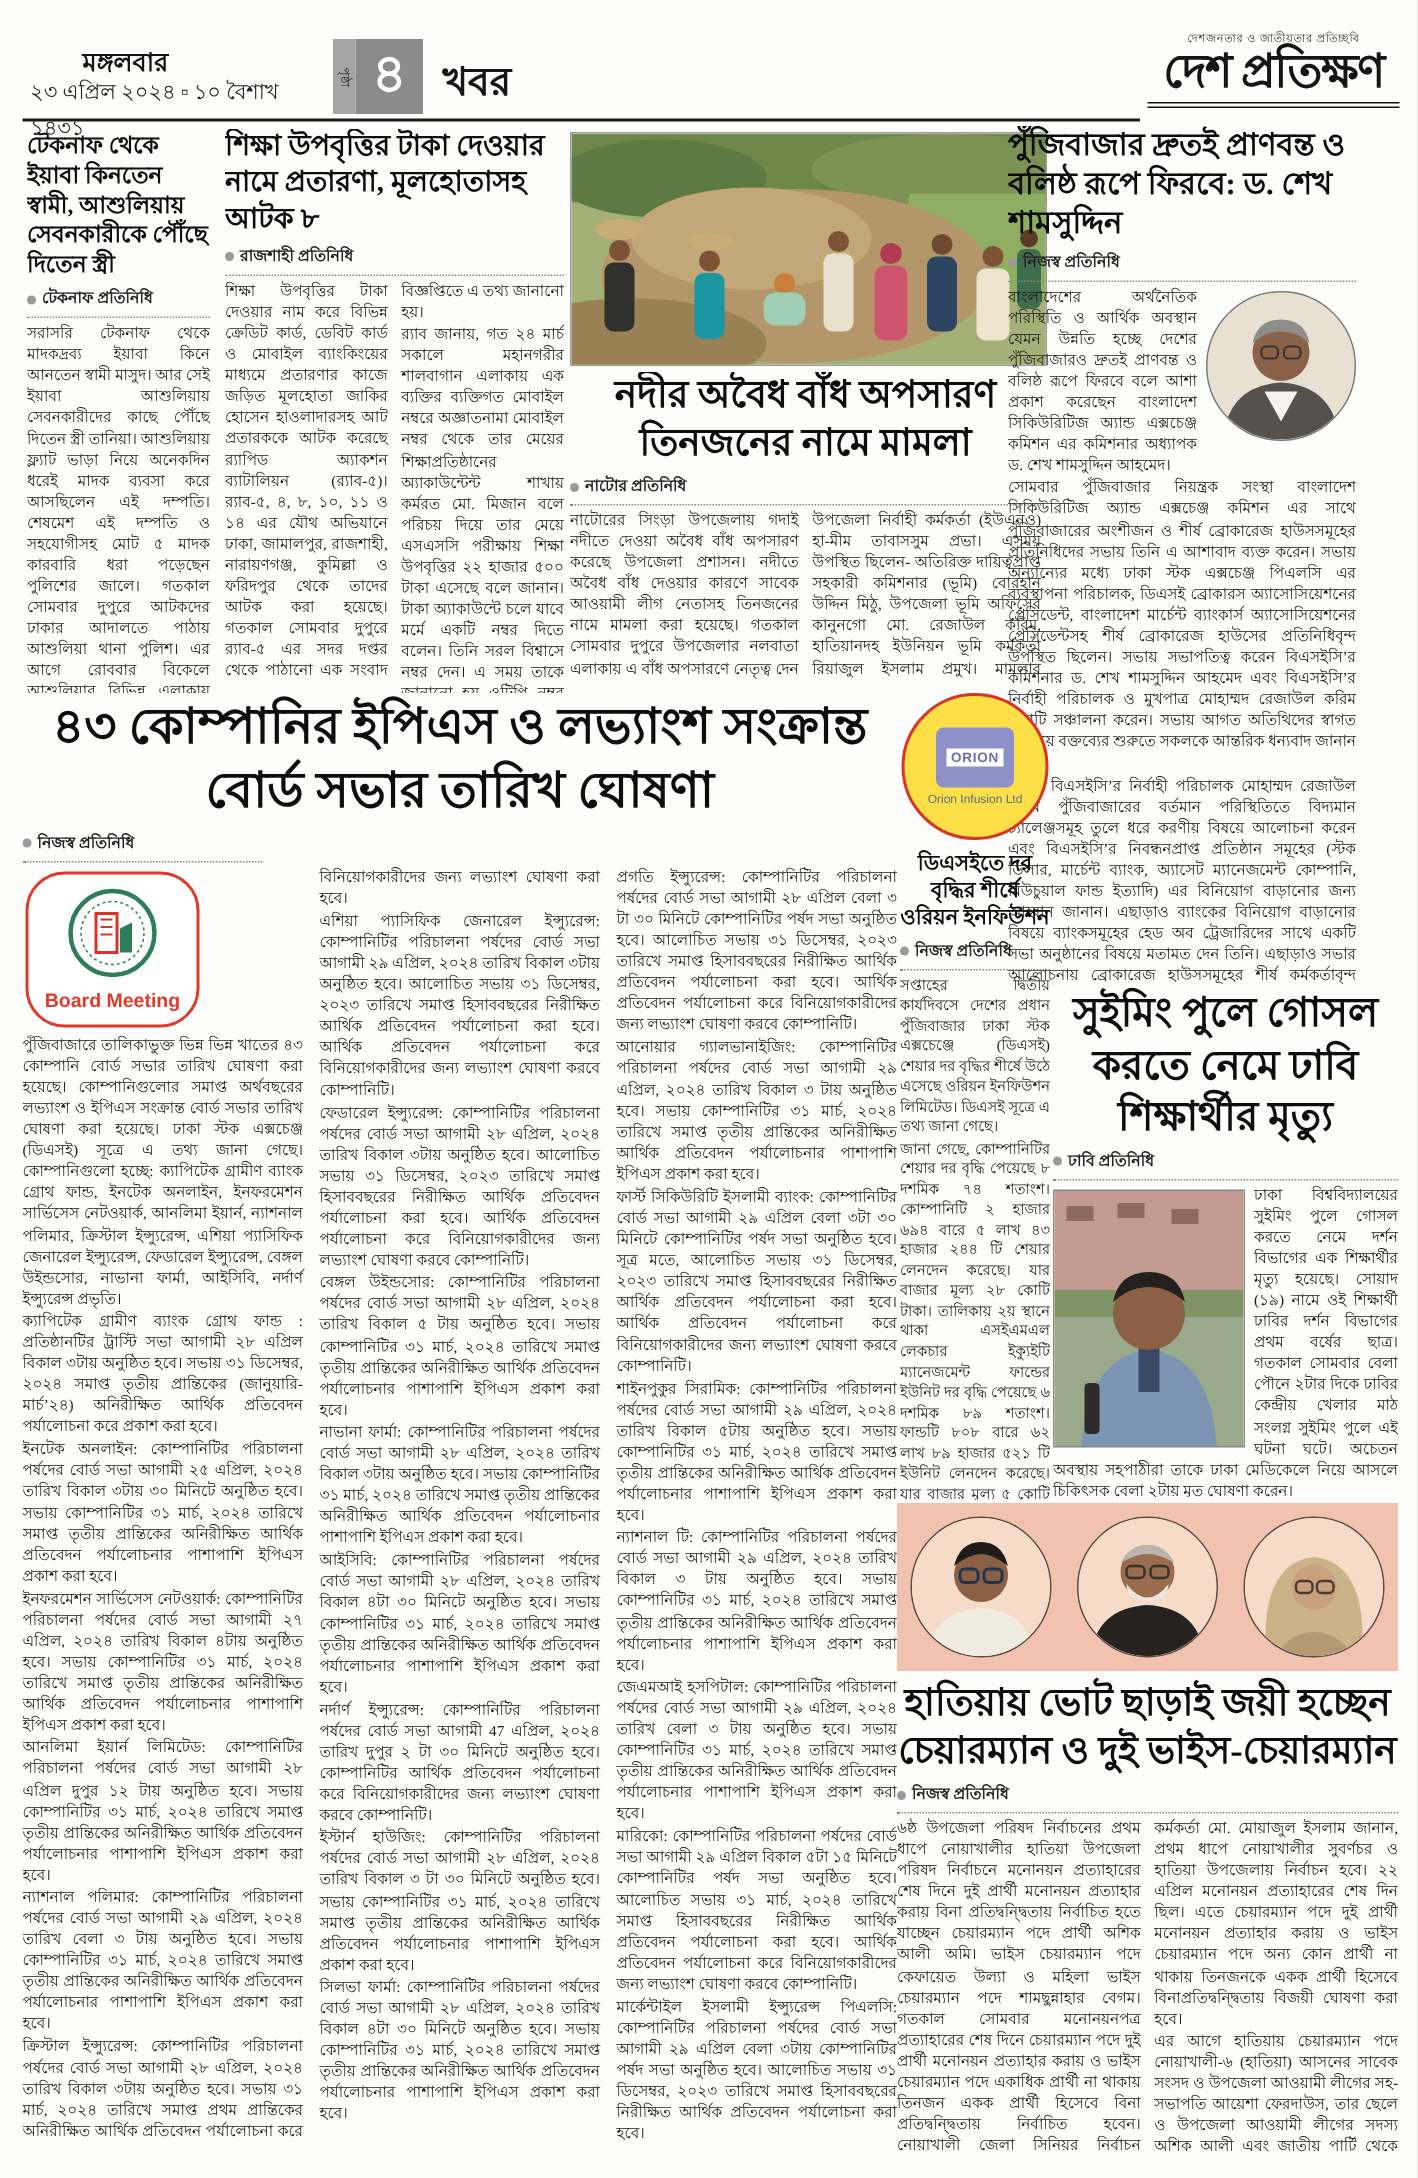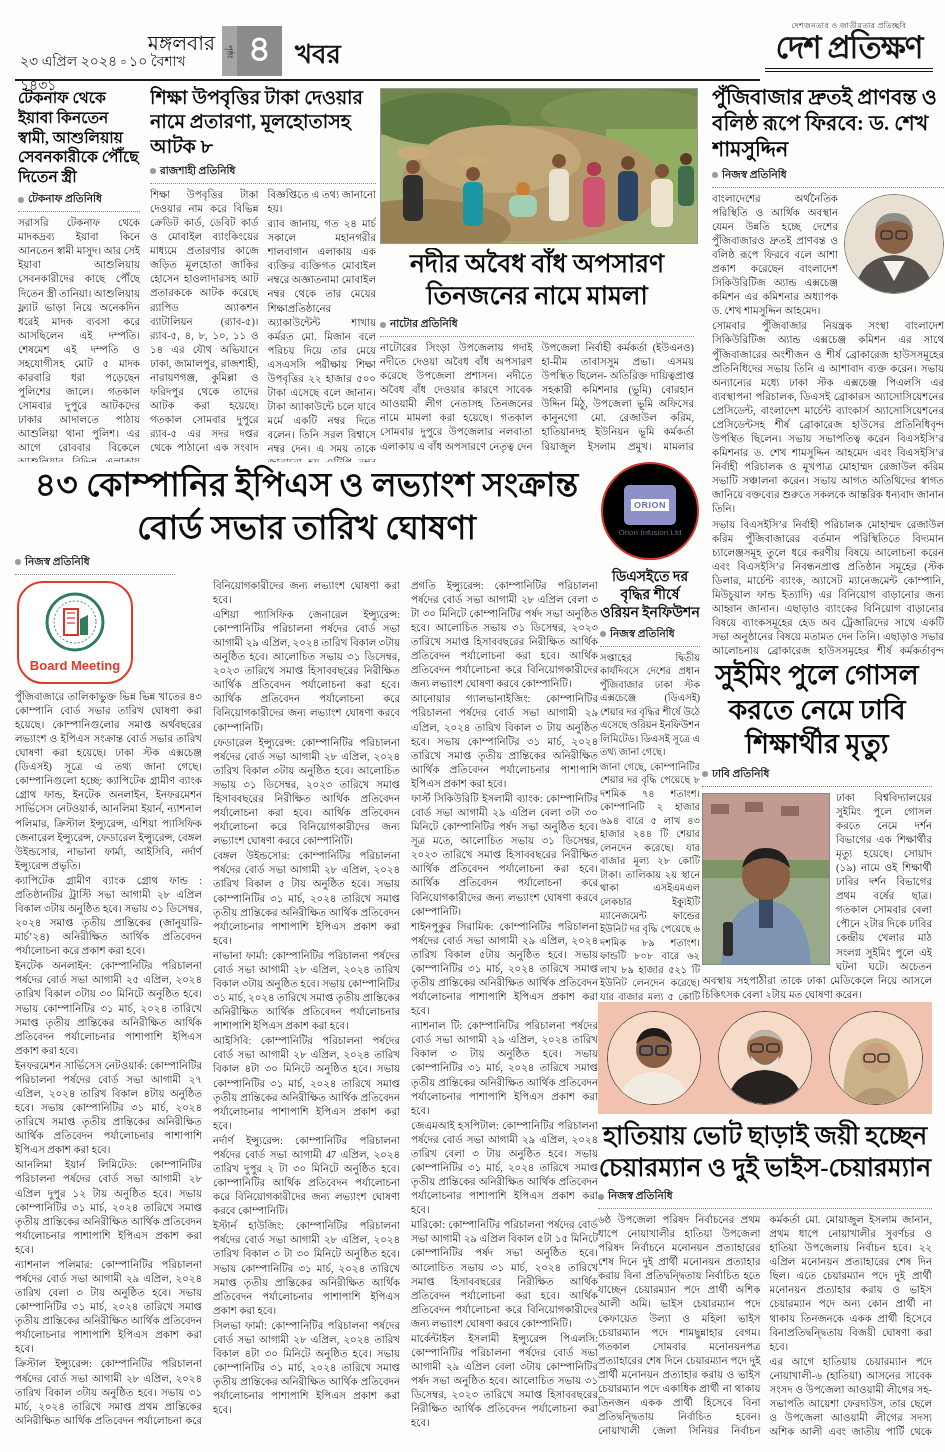--- a/index.html
+++ b/index.html
@@ -1,19 +1,19 @@
 <!DOCTYPE html>
 <html><head>
 <meta charset="utf-8">
 <style>
   html,body{margin:0;padding:0;background:#d9d9d9;}
   .page{position:relative;width:945px;height:1452px;background:#fdfdfb;margin:0 auto;
         font-family:"Liberation Serif","DejaVu Serif",serif;color:#151515;overflow:hidden;}
   
-  .hdr-day{position:absolute;left:55px;top:28px;width:160px;text-align:right;font-weight:normal;font-size:20px;}
+  .hdr-day{position:absolute;left:55px;top:28px;width:160px;font-weight:bold;font-size:17px;}
   .hdr-date{position:absolute;left:20px;top:50px;width:195px;text-align:left;font-size:14px;color:#222;}
   .page-box{position:absolute;left:222px;top:26px;width:60px;height:50px;display:flex;}
   .page-box-strip{width:15px;background:#a5a5a5;color:#222;font-size:8px;writing-mode:vertical-rl;
       text-align:center;line-height:15px;overflow:hidden;}
   .page-box-num{flex:1;background:#8b8b8b;color:#fff;font-size:36px;font-weight:bold;
       display:flex;align-items:center;justify-content:center;}
   .hdr-section{position:absolute;left:295px;top:34px;font-size:26px;font-weight:800;}
   .hdr-rule{position:absolute;left:15px;top:79px;width:745px;border-top:2px solid #1a1a1a;}
   .masthead{position:absolute;left:765px;top:20px;width:168px;text-align:center;
       border-bottom:4px double #111;padding-bottom:3px;}
@@ -31,35 +31,35 @@
   .cols3{column-count:3;column-gap:11px;column-fill:auto;}
   
   .a-yaba{left:18px;top:88px;width:122px;height:374px;}
   .a-yaba h2{font-size:15.5px;}
   .a-sch{left:150px;top:86px;width:226px;height:376px;}
   .a-sch h2{font-size:19px;}
   .photo-main{position:absolute;left:380px;top:88px;width:318px;height:156px;border:1px solid #999;
       box-sizing:border-box;overflow:hidden;}
   .a-river{left:380px;top:248px;width:314px;height:214px;}
   .a-river h2{font-size:25px;text-align:center;}
-  .a-stock{left:712px;top:84px;width:232px;height:572px;}
+  .a-stock{left:672px;top:84px;width:232px;height:572px;}
   .a-stock h2{font-size:20.5px;}
   .portrait{float:right;width:98px;height:98px;border-radius:50%;border:1px solid #777;
       margin:2px 0 4px 6px;overflow:hidden;background:#e8e1d3;}
   .a-eps{left:15px;top:464px;width:583px;height:986px;}
   .a-eps h2{font-size:33px;text-align:center;line-height:1.3;}
   .a-eps .byline{width:160px;}
   .eps-body{height:858px;}
   .board-logo{break-inside:avoid;width:104px;margin:2px 8px 6px 2px;border:2.5px solid #e03a2c;
       border-radius:26px;background:#fff;text-align:center;padding:8px 4px 7px;}
   .board-logo .label{font-family:"Liberation Sans",sans-serif;font-weight:bold;color:#e3392b;font-size:13px;}
   .a-orion{left:600px;top:460px;width:100px;height:540px;}
   .a-orion h2{font-size:14px;text-align:center;}
   .a-orion .body{font-size:9.8px;}
-  .orion-logo{width:94px;height:94px;border-radius:50%;border:2.5px solid #d8352a;background:#000000;
+  .orion-logo{width:94px;height:94px;border-radius:50%;border:2.5px solid #d8352a;background:#fde047;
       margin:2px auto 8px;display:flex;flex-direction:column;align-items:center;justify-content:center;gap:3px;}
   .orion-mark{width:52px;height:40px;background:#8e90c8;border-radius:5px;display:flex;align-items:center;justify-content:center;}
   .orion-mark span{background:#fff;color:#6b6db0;font-family:"Liberation Sans",sans-serif;
       font-weight:bold;font-size:9px;padding:1px 3px;letter-spacing:.5px;}
   .orion-caption{font-family:"Liberation Sans",sans-serif;font-size:8px;color:#5d7083;}
   .a-swim{left:702px;top:658px;width:230px;height:340px;}
   .a-swim h2{font-size:27px;text-align:center;}
   .swim-photo{float:left;width:126px;height:170px;margin:2px 6px 2px 0;border:1px solid #888;overflow:hidden;}
   .a-hatiya{left:598px;top:1002px;width:334px;height:448px;}
   .a-hatiya h2{font-size:25px;text-align:center;}

